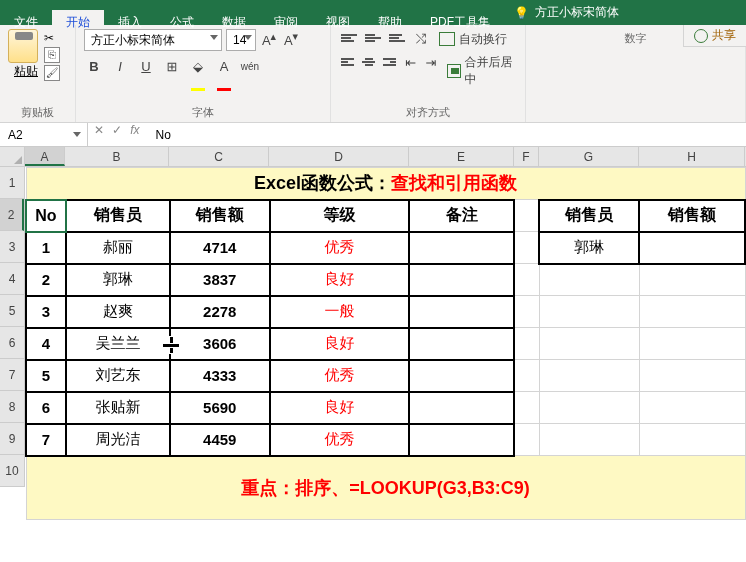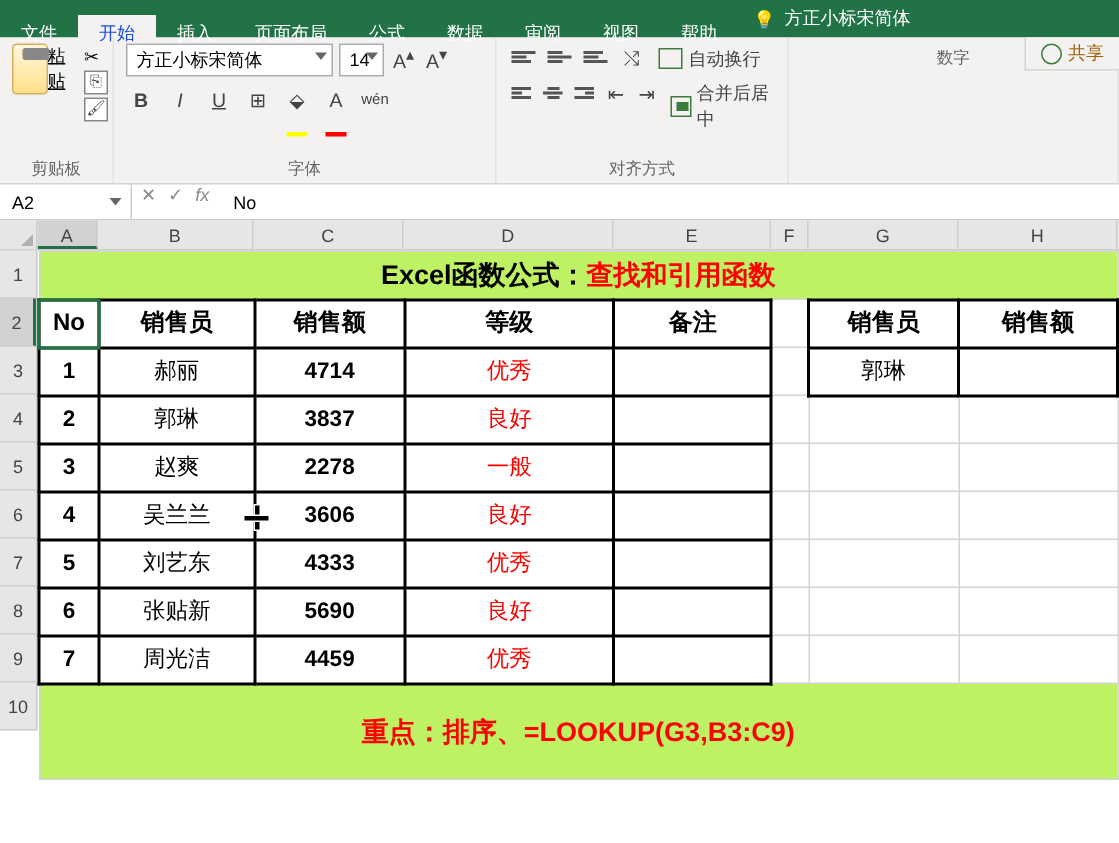--- a/index.html
+++ b/index.html
@@ -10,21 +10,21 @@
 .menubar .tab.active { background: #f3f2f1; color: #1d4ed8; }
 .menubar .search-group { display: flex; align-items: center; padding: 0 10px; }
 .menubar .bulb { margin-right: 6px; }
 
 .ribbon { display: flex; background: #f3f2f1; border-bottom: 1px solid #d4d4d4; height: 98px; }
 .rgroup { border-right: 1px solid #e1e1e1; padding: 4px 8px 2px 8px; display: flex; flex-direction: column; justify-content: space-between; }
 .rgroup-label { text-align: center; color: #666; font-size: 11px; padding-top: 2px; }
 .rgroup-body { display: flex; gap: 6px; }
 
 .clip-group { width: 76px; }
-.clip-left { display: flex; flex-direction: row; align-items: flex-start; text-decoration: underline; }
+.clip-left { display: flex; flex-direction: column; align-items: flex-end; text-decoration: underline; }
 .paste-icon { width: 30px; height: 34px; background: linear-gradient(#fff6dc,#ffe08a); border: 1px solid #d4b05a; border-radius: 3px; position: relative; }
 .paste-icon::before { content:""; position:absolute; top:2px; left:6px; width:18px; height:8px; background:#888; border-radius:2px; }
 .clip-right { display: flex; flex-direction: column; gap: 2px; padding-top: 2px; }
 .small-icon { width: 16px; height: 16px; border: 1px solid #888; background: #fff; font-size:10px; text-align:center; line-height:14px; color:#444; }
 .scissors { border:none; }
 
 .font-group { width: 255px; }
 .font-row1 { display: flex; gap: 4px; align-items: center; }
 .font-select, .size-select { border: 1px solid #acacac; background: #fff; height: 22px; line-height: 20px; padding: 0 18px 0 6px; position: relative; }
 .font-select { width: 138px; }
@@ -68,47 +68,47 @@
 .ch { border-right: 1px solid #ccc; text-align: center; line-height: 20px; color: #444; }
 .ch.sel { background: #d2d2d2; border-bottom: 2px solid #217346; }
 .row-headers { width: 25px; background: #e6e6e6; border-right: 1px solid #ccc; }
 .rh { height: 32px; border-bottom: 1px solid #ccc; text-align: center; line-height: 32px; color: #444; }
 .rh.sel { background: #d2d2d2; border-right: 2px solid #217346; }
 
 .grid-body { position: relative; }
 .gridtable { border-collapse: collapse; }
 .gridtable td { border: 1px solid #d4d4d4; height: 32px; padding: 0; vertical-align: middle; text-align: center; background: #fff; }
 
-.yellow-banner td { background: #bef264; font-size: 18px; font-weight: bold; }
+.yellow-banner td { background: #fef9c3; font-size: 18px; font-weight: bold; }
 .red-text { color: #ff0000; }
 .data-cell { border: 2px solid #000 !important; font-size: 15px; }
 .header-cell { border: 2px solid #000 !important; font-weight: bold; font-size: 16px; }
 .active-cell { outline: 2px solid #217346; outline-offset: -1px; }
 .cursor-cross { position: absolute; width: 16px; height: 16px; pointer-events: none; }
 .cursor-cross::before, .cursor-cross::after { content:""; position:absolute; background:#000; }
 .cursor-cross::before { left:7px; top:0; width:3px; height:16px; box-shadow: 0 0 0 1px #fff; }
 .cursor-cross::after { top:7px; left:0; height:3px; width:16px; box-shadow: 0 0 0 1px #fff; }
 
 .cw-A { width: 40px; } .cw-B { width: 104px; } .cw-C { width: 100px; }
 .cw-D { width: 140px; } .cw-E { width: 105px; } .cw-F { width: 25px; }
 .cw-G { width: 100px; } .cw-H { width: 106px; }
 </style>
 </head>
 <body>
 
 <div class="menubar">
   <div class="tab">文件</div>
   <div class="tab active">开始</div>
   <div class="tab">插入</div>
-  <div class="tab">页面布局</div>
   <div class="tab">公式</div>
   <div class="tab">数据</div>
   <div class="tab">审阅</div>
   <div class="tab">视图</div>
   <div class="tab">帮助</div>
+  <div class="tab">PDF工具集</div>
   <div class="search-group">
     <span class="bulb">💡</span>
     <span>方正小标宋简体</span>
   </div>
 </div>
 
 <div class="share-btn">
   <span class="share-icon"></span>
   <span>共享</span>
 </div>

